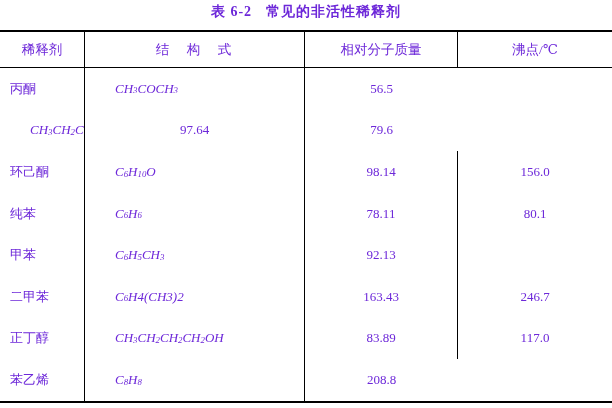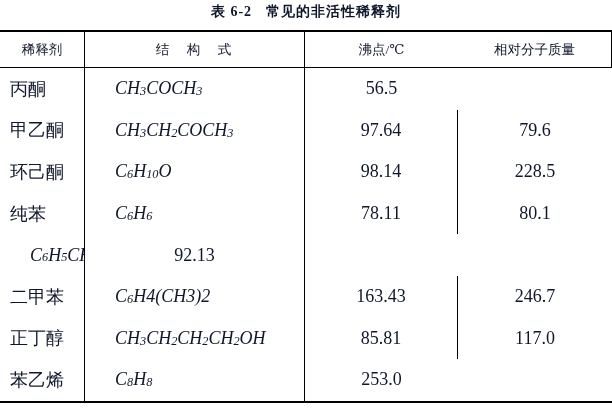--- a/index.html
+++ b/index.html
@@ -1,21 +1,21 @@
 <!DOCTYPE html>
 <html><head>
 <meta charset="utf-8">
 <style>
   html,body{margin:0;padding:0;background:#ffffff;}
   .page{
     position:relative;
     width:612px;height:408px;
     background:#ffffff;
     font-family:"Liberation Serif","DejaVu Serif",serif;
-    color:#0f172a;
+    color:#6d28d9;
     overflow:hidden;
   }
   .title{
     position:absolute;top:3px;left:0;width:100%;
     text-align:center;
     font-size:14px;font-weight:bold;
     letter-spacing:1px;
     white-space:nowrap;
   }
   .title .tnum{margin-right:14px;}
@@ -33,21 +33,21 @@
   }
   .thead{
     height:35px;
     border-bottom:1.5px solid #000;
   }
   .tbody .trow{height:41.6px;}
   .cell{
     box-sizing:border-box;
     height:100%;
     display:flex;align-items:center;
-    font-size:18px;
+    font-size:13px;
     overflow:hidden;
   }
   .c1,.c2,.c3{border-right:1px solid #000;}
   .thead .cell{justify-content:center;font-size:13.5px;}
   .thead .c2{letter-spacing:2px;}
   .tbody .c1{padding-left:10px;}
   .tbody .c2{padding-left:30px;font-style:italic;}
   .tbody .c3,.tbody .c4{justify-content:center;}
   sub{font-size:0.68em;line-height:0;position:relative;bottom:-0.18em;}
 </style>
@@ -57,64 +57,64 @@
 <div class="page">
 
   <div class="title">
     <span class="tnum">表 6-2</span><span>常见的非活性稀释剂</span>
   </div>
 
   <div class="table">
     <div class="trow thead">
       <div class="cell c1">稀释剂</div>
       <div class="cell c2">结　构　式</div>
+      <div class="cell c3">相对分子质量</div>
       <div class="cell c4">沸点/℃</div>
-      <div class="cell c3">相对分子质量</div>
     </div>
     <div class="tbody" id="tbody">
         <div class="trow">
           <div class="cell c1">丙酮</div>
           <div class="cell c2">CH<sub>3</sub>COCH<sub>3</sub></div>
           <div class="cell c4">56.5</div>
         </div>
         <div class="trow">
-          <div class="cell c1">甲乙酮</div>
           <div class="cell c2">CH<sub>3</sub>CH<sub>2</sub>COCH<sub>3</sub></div>
           <div class="cell c3">97.64</div>
           <div class="cell c4">79.6</div>
         </div>
         <div class="trow">
           <div class="cell c1">环己酮</div>
           <div class="cell c2">C<sub>6</sub>H<sub>10</sub>O</div>
           <div class="cell c3">98.14</div>
-          <div class="cell c4">228.5</div>
+          <div class="cell c4">156.0</div>
         </div>
         <div class="trow">
           <div class="cell c1">纯苯</div>
           <div class="cell c2">C<sub>6</sub>H<sub>6</sub></div>
           <div class="cell c3">78.11</div>
           <div class="cell c4">80.1</div>
         </div>
         <div class="trow">
+          <div class="cell c1">甲苯</div>
           <div class="cell c2">C<sub>6</sub>H<sub>5</sub>CH<sub>3</sub></div>
           <div class="cell c3">92.13</div>
         </div>
         <div class="trow">
           <div class="cell c1">二甲苯</div>
           <div class="cell c2">C<sub>6</sub>H4(CH3)2</div>
           <div class="cell c3">163.43</div>
           <div class="cell c4">246.7</div>
         </div>
         <div class="trow">
           <div class="cell c1">正丁醇</div>
           <div class="cell c2">CH<sub>3</sub>CH<sub>2</sub>CH<sub>2</sub>CH<sub>2</sub>OH</div>
-          <div class="cell c3">85.81</div>
+          <div class="cell c3">83.89</div>
           <div class="cell c4">117.0</div>
         </div>
         <div class="trow">
           <div class="cell c1">苯乙烯</div>
           <div class="cell c2">C<sub>8</sub>H<sub>8</sub></div>
-          <div class="cell c4">253.0</div>
+          <div class="cell c4">208.8</div>
         </div>
       </div>
   </div>
 
 </div>
 
 </body></html>

